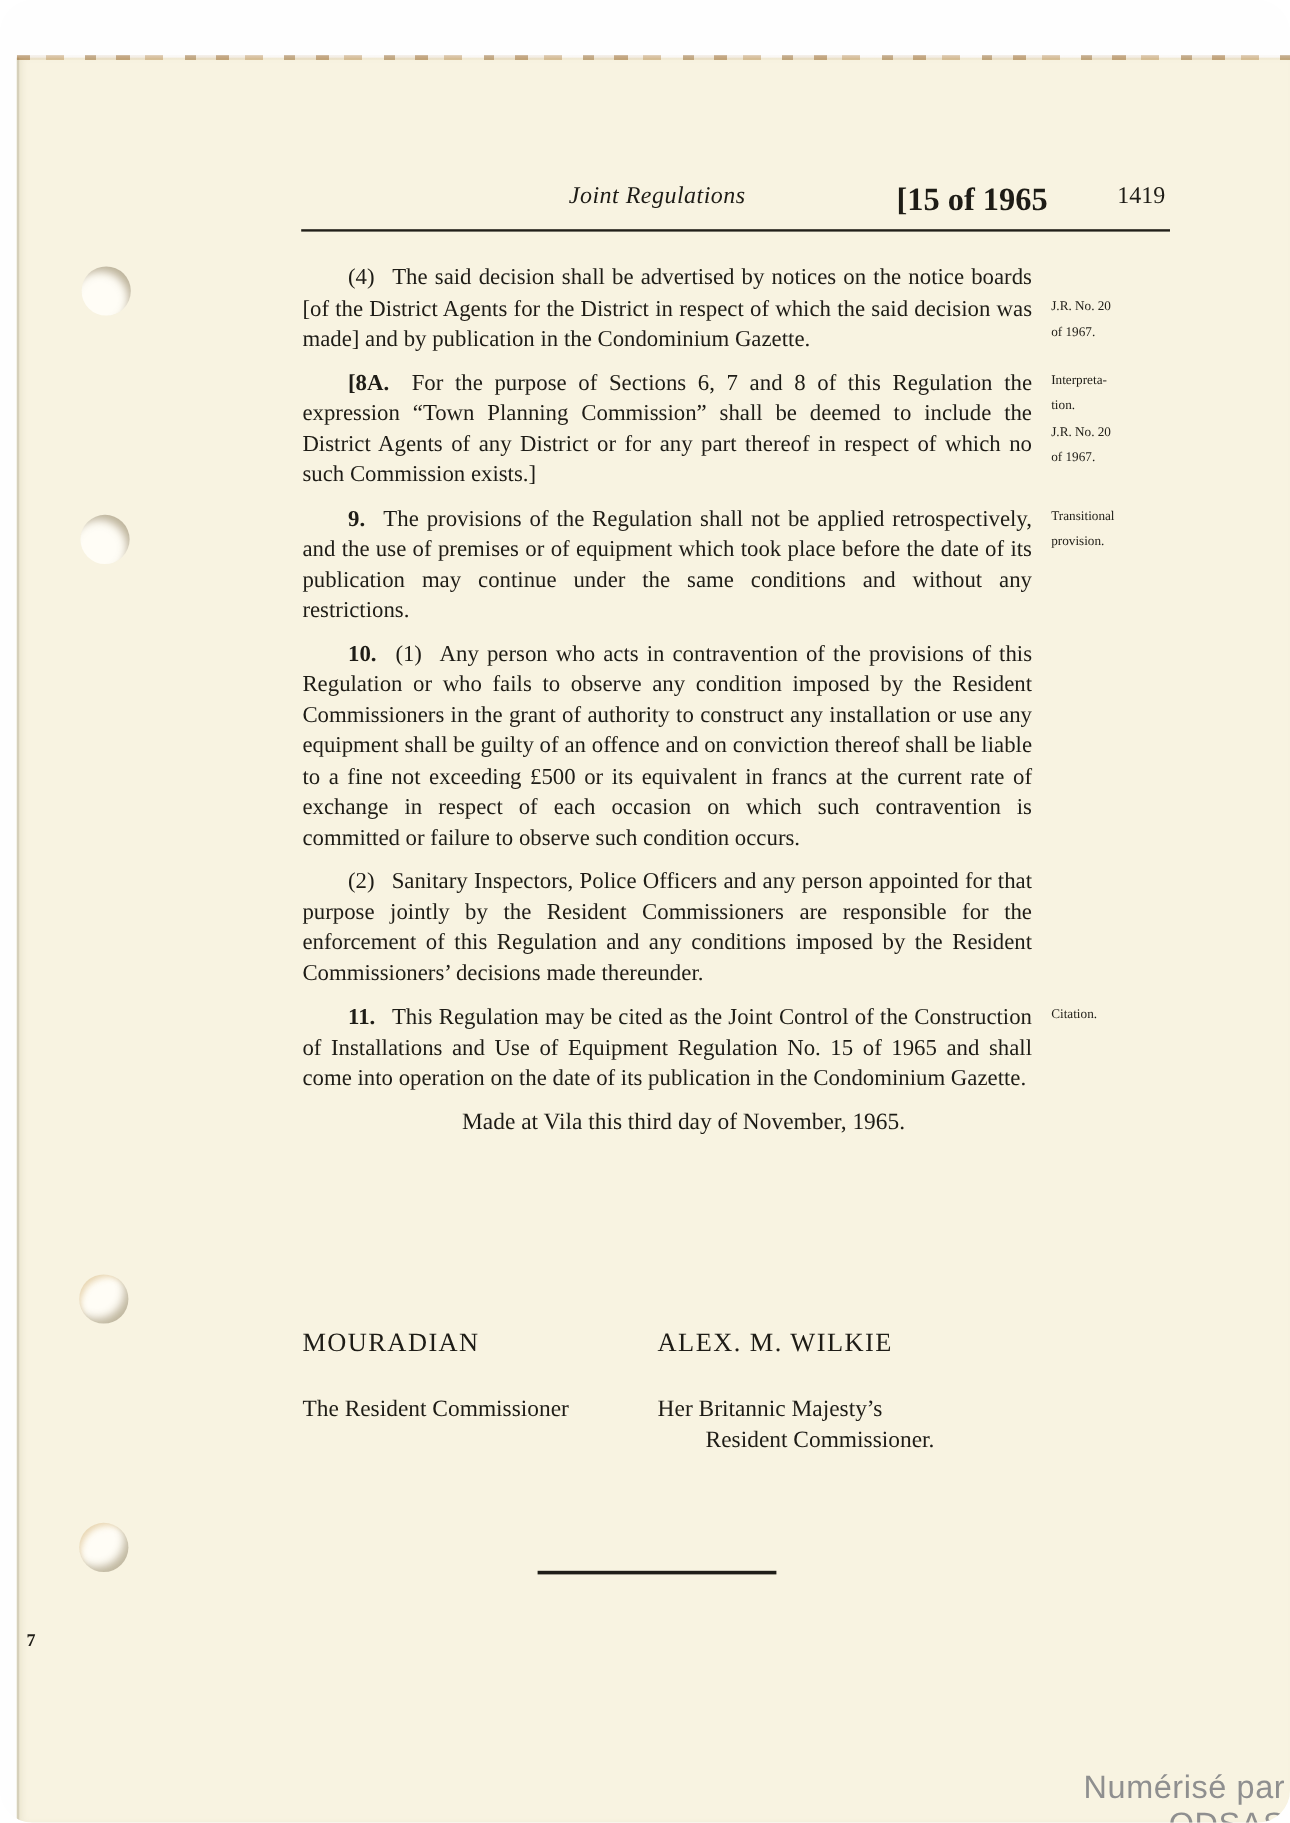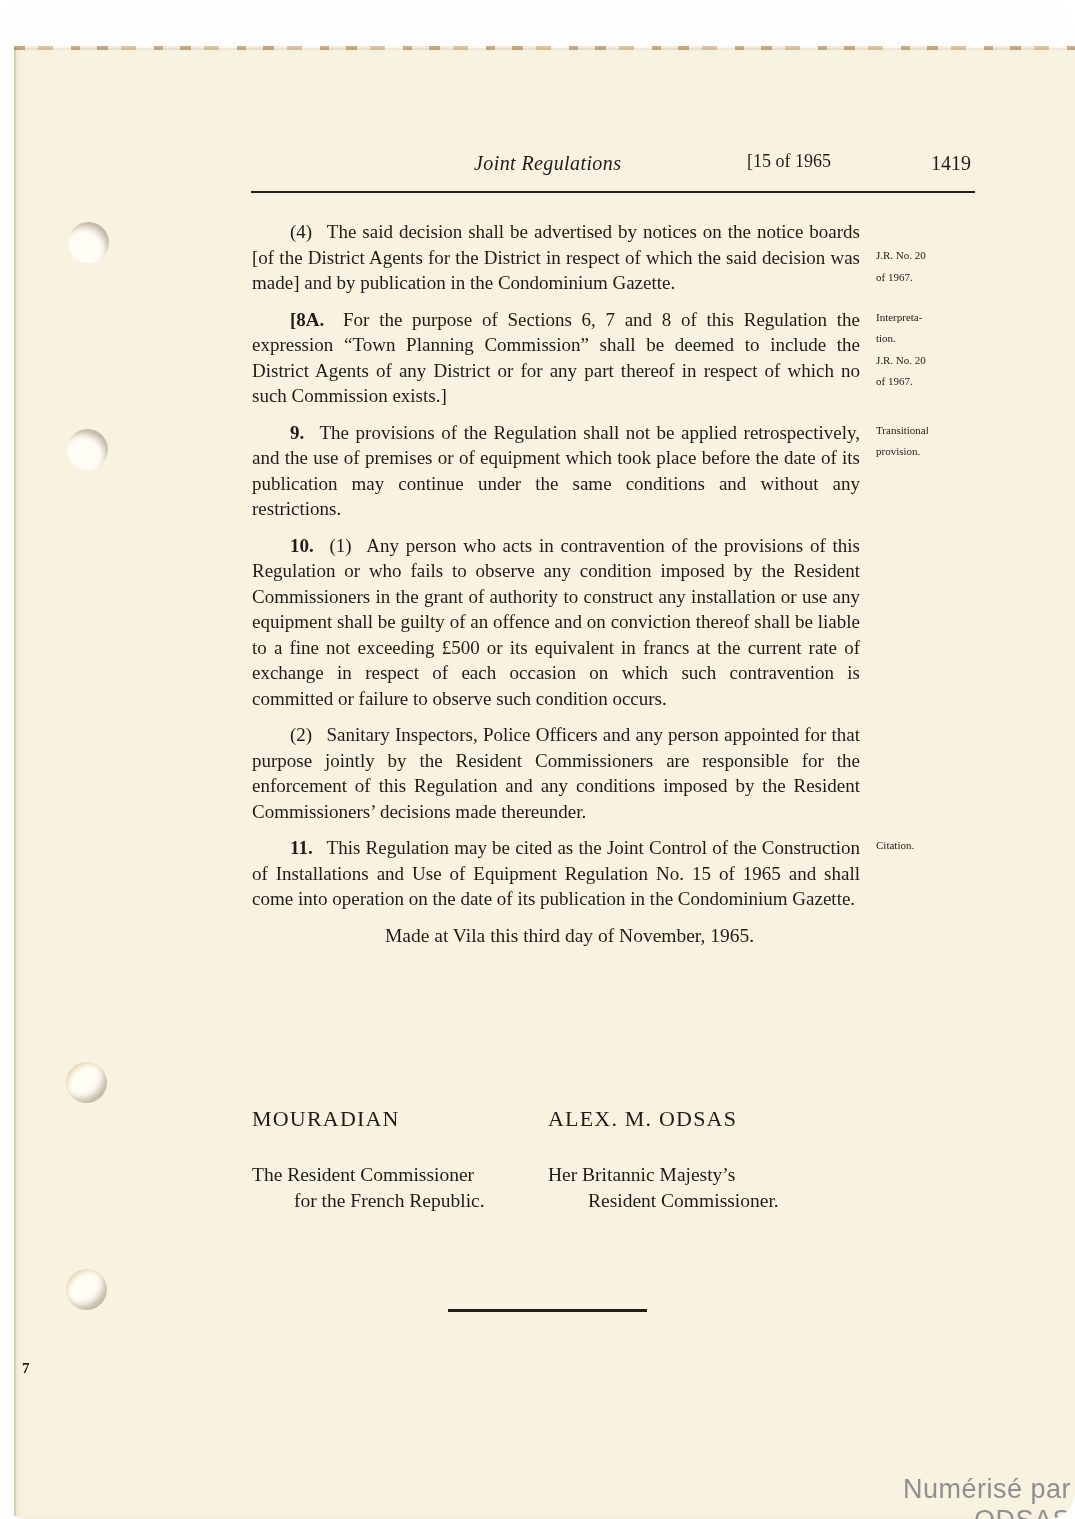--- a/index.html
+++ b/index.html
@@ -37,21 +37,21 @@
   .hole-2 { left:67px;  top:429px; }
   .hole-3 { left:66px;  top:1062px; }
   .hole-4 { left:66px;  top:1269px; }
 
   .header-title {
     position:absolute; left:474px; top:152px;
     font-style:italic; font-size:20px; letter-spacing:0.4px;
   }
   .header-issue {
     position:absolute; left:747px; top:151px;
-    font-weight:normal; font-size:18px;
+    font-weight:bold; font-size:27px;
   }
   .header-pagenum {
     position:absolute; left:931px; top:152px;
     font-size:20px;
   }
   .header-rule {
     position:absolute; left:251px; top:191px; width:724px; height:2px;
     background:#22201a;
   }
 
@@ -187,27 +187,26 @@
     <div class="note">
             <div class="note-line">Citation.</div>
           </div>
   </div>
 </div>
     <div class="made-line">Made at Vila this third day of November, 1965.</div>
   </div>
 
   <div class="sig-names">
     <div class="sig-name sig-name-left">MOURADIAN</div>
-    <div class="sig-name">ALEX. M. ODSAS</div>
+    <div class="sig-name">ALEX. M. WILKIE</div>
   </div>
 
   <div class="sig-titles">
     <div class="sig-title-col sig-title-left">
       <div>The Resident Commissioner</div>
-      <div class="sig-line2-left">for the French Republic.</div>
     </div>
     <div class="sig-title-col">
       <div>Her Britannic Majesty’s</div>
       <div class="sig-line2-right">Resident Commissioner.</div>
     </div>
   </div>
 
   <div class="end-rule"></div>
   <div class="sheet-number">7</div>
   <div class="watermark">Numérisé par ODSAS</div>

